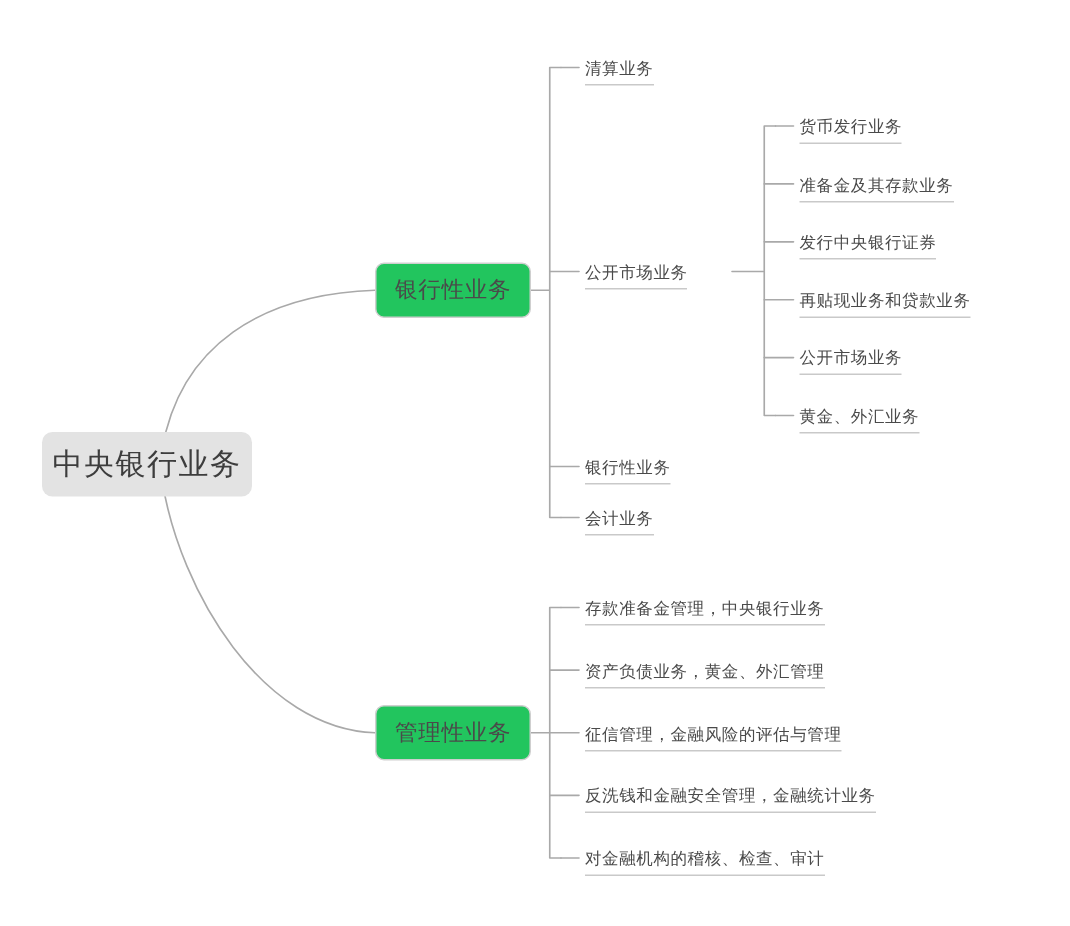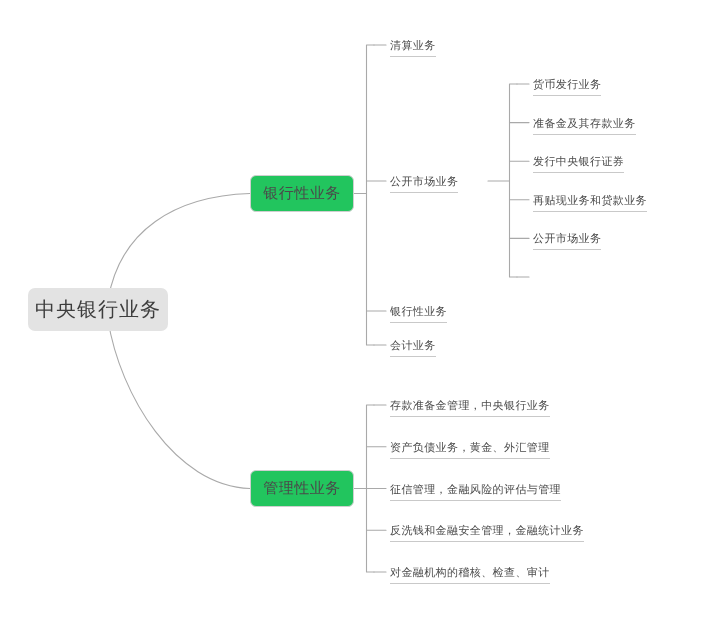--- a/index.html
+++ b/index.html
@@ -183,20 +183,23 @@
     </div>
 
     <div class="node node-leaf" style="left:533px; top:188.8px;">
       <span>再贴现业务和贷款业务</span>
     </div>
 
     <div class="node node-leaf" style="left:533px; top:227.4px;">
       <span>公开市场业务</span>
     </div>
 
+    <div class="node node-leaf" style="left:533px; top:266px;">
+      <span>黄金、外汇业务</span>
+    </div>
 
     <div class="node node-leaf" style="left:390px; top:394px;">
       <span>存款准备金管理，中央银行业务</span>
     </div>
 
     <div class="node node-leaf" style="left:390px; top:435.7px;">
       <span>资产负债业务，黄金、外汇管理</span>
     </div>
 
     <div class="node node-leaf" style="left:390px; top:477.5px;">

